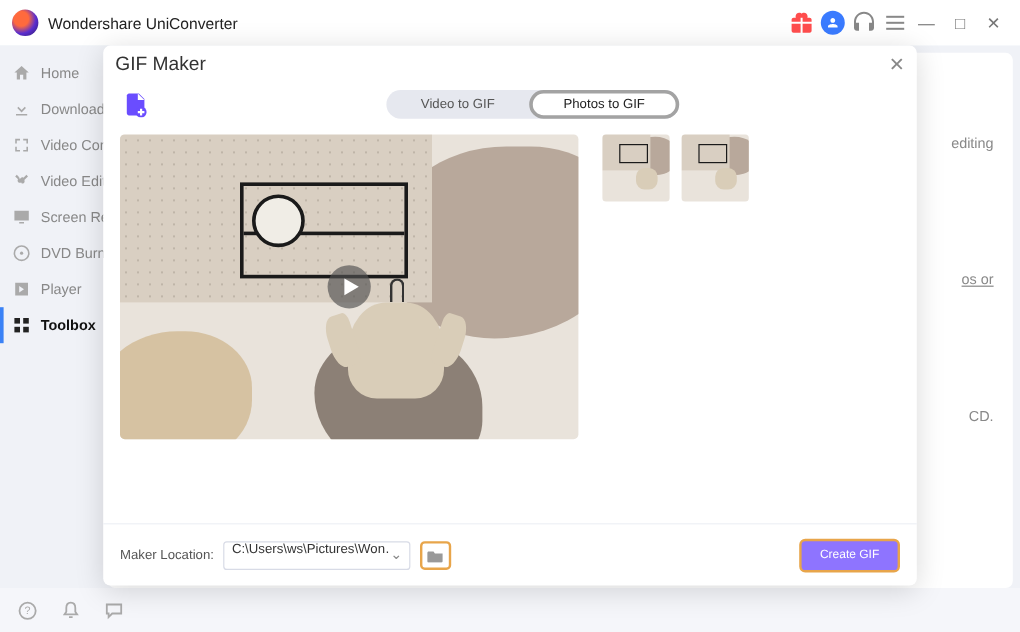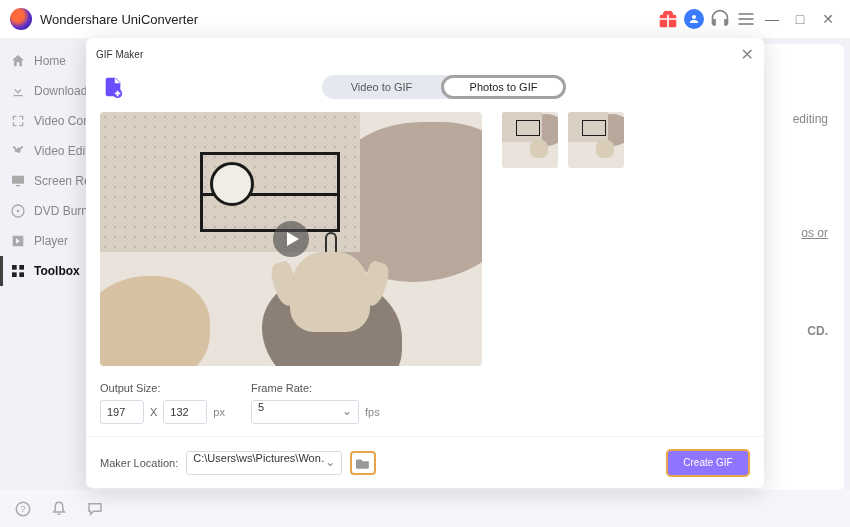--- a/index.html
+++ b/index.html
@@ -9,30 +9,30 @@
 .app-title { font-size: 13px; color: #222; }
 .titlebar .spacer { flex: 1; }
 .title-icon { width: 20px; height: 20px; margin-left: 6px; display: flex; align-items: center; justify-content: center; color: #888; cursor: pointer; }
 .gift-icon svg path { fill: #ff4d4d; }
 .user-icon { width: 20px; height: 20px; border-radius: 50%; background: #3a7bff; display:flex; align-items:center; justify-content:center; }
 .headset-icon svg path, .menu-icon svg rect { fill: #888; }
 .win-btn { width: 24px; text-align: center; font-size: 14px; color: #777; cursor:pointer; margin-left:4px; }
 .main { display: flex; height: 452px; background: #f0f2f7; }
 .sidebar { width: 90px; background: #f0f2f7; padding-top: 8px; }
 .side-item { height: 30px; display: flex; align-items: center; padding-left: 10px; color: #888; font-size: 12px; cursor: pointer; gap: 8px; white-space: nowrap; overflow: hidden; }
-.side-item.active { color: #111; font-weight: 700; border-left: 3px solid #404040; padding-left: 7px; }
+.side-item.active { color: #111; font-weight: 700; border-left: 3px solid #3b82f6; padding-left: 7px; }
 .side-icon { width: 16px; height: 16px; flex-shrink: 0; }
 .side-icon svg { width: 16px; height: 16px; }
 .content { flex: 1; position: relative; background: #fff; margin: 6px 6px 0 0; border-radius: 6px; }
 .bg-text { position: absolute; color: #888; font-size: 12px; }
 .footer { height: 37px; display: flex; align-items: center; padding-left: 14px; gap: 18px; }
 .footer-icon { width: 18px; height: 18px; color: #999; cursor: pointer; }
 .modal { position: absolute; left: 86px; top: 38px; width: 678px; height: 450px; background: #fff; border-radius: 6px; box-shadow: 0 4px 24px rgba(0,0,0,.15); display: flex; flex-direction: column; }
 .modal-head { height: 32px; display: flex; align-items: center; padding: 0 10px; }
-.modal-title { font-size: 10px; color: #333; }
+.modal-title { font-size: 16px; color: #333; }
 .modal-close { margin-left: auto; color: #888; cursor: pointer; font-size: 16px; }
 .modal-body { flex: 1; padding: 4px 14px 0 14px; display: flex; flex-direction: column; }
 .seg-row { display: flex; align-items: center; gap: 12px; }
 .add-btn { width: 26px; height: 26px; cursor: pointer; display:flex; align-items:center; justify-content:center; }
 .seg-wrap { flex: 1; display: flex; justify-content: center; }
 .segmented { width: 244px; height: 24px; background: #e6e8ef; border-radius: 12px; display: flex; position: relative; }
 .seg-opt { flex: 1; display: flex; align-items: center; justify-content: center; font-size: 11px; color: #555; cursor: pointer; border-radius: 12px; }
 .seg-opt.active { background: #fff; border: 3px solid #a3a3a3; color: #222; }
 .preview-row { display: flex; margin-top: 12px; gap: 20px; }
 .preview { width: 382px; height: 254px; border-radius: 4px; background: #e9e3db; position: relative; overflow: hidden; }
@@ -157,21 +157,21 @@
             <rect x="14" y="3" width="7" height="7" fill="#222"></rect>
             <rect x="3" y="14" width="7" height="7" fill="#222"></rect>
             <rect x="14" y="14" width="7" height="7" fill="#222"></rect>
           </svg></span>
         <span>Toolbox</span>
       </div>
   </div>
   <div class="content">
     <span class="bg-text" style="right:16px; top:68px;">editing</span>
     <span class="bg-text" style="right:16px; top:182px;text-decoration:underline;">os or</span>
-    <span class="bg-text" style="right:16px; top:280px;font-weight:bold;">CD.</span>
+    <span class="bg-text" style="right:16px; top:296px;">CD.</span>
   </div>
 </div>
 
 <div class="footer">
   <div class="footer-icon"><svg viewBox="0 0 24 24">
         <circle cx="12" cy="12" r="9" fill="none" stroke="#aaa" stroke-width="2"></circle>
         <text x="12" y="16" text-anchor="middle" font-size="12" fill="#aaa">?</text>
       </svg></div>
   <div class="footer-icon"><svg viewBox="0 0 24 24">
         <path fill="none" stroke="#aaa" stroke-width="2" d="M12 3c3 0 5 2 5 6v4l2 3H5l2-3V9c0-4 2-6 5-6zm-2 16h4"></path>
@@ -223,38 +223,20 @@
             <div class="tsweater"></div>
           </div>
         <div class="thumb">
             <div class="tblob"></div>
             <div class="twall"></div>
             <div class="tshelf"></div>
             <div class="tsweater"></div>
           </div>
       </div>
     </div>
-    <div class="params">
-      <div class="param-group">
-        <span class="param-label">Output Size:</span>
-        <div class="size-row">
-          <input class="num-input" value="197" style="">
-          <span class="x-sep">X</span>
-          <input class="num-input" value="132" style="">
-          <span class="unit">px</span>
-        </div>
-      </div>
-      <div class="param-group">
-        <span class="param-label">Frame Rate:</span>
-        <div class="size-row">
-          <div class="fps-select">5</div>
-          <span class="unit">fps</span>
-        </div>
-      </div>
-    </div>
   </div>
   <div class="modal-foot">
     <span class="loc-label">Maker Location:</span>
     <div class="loc-select">C:\Users\ws\Pictures\Wondersh</div>
     <div class="folder-btn">
         <svg viewBox="0 0 24 20">
           <path fill="#999" d="M2 4h7l2 3h11v11c0 1-1 2-2 2H2c-1 0-2-1-2-2V6c0-1 1-2 2-2z"></path>
         </svg>
       </div>
     <div class="create-btn">Create GIF</div>

